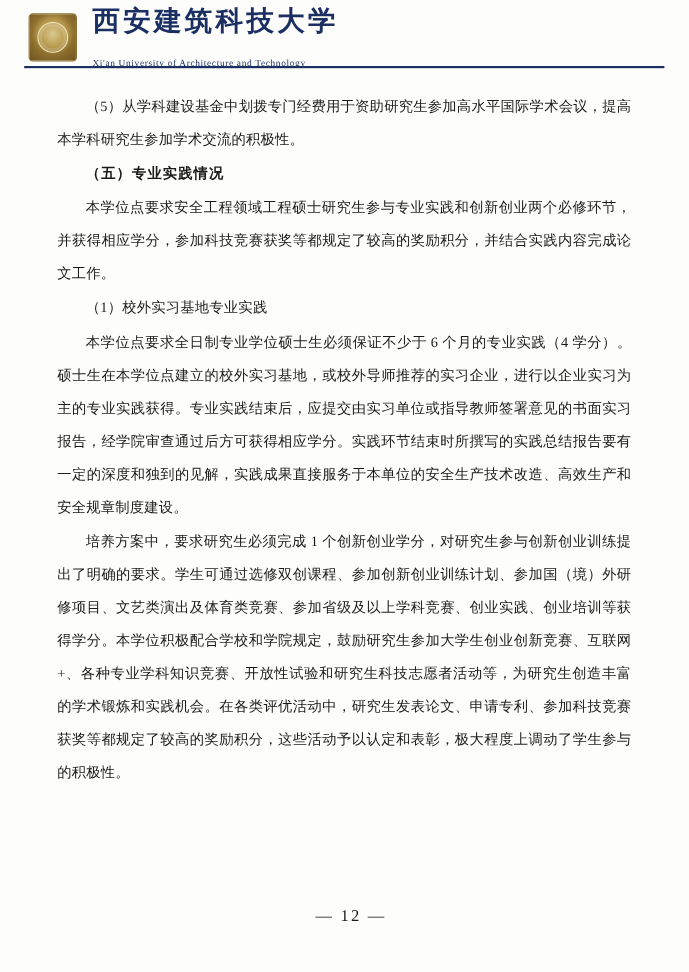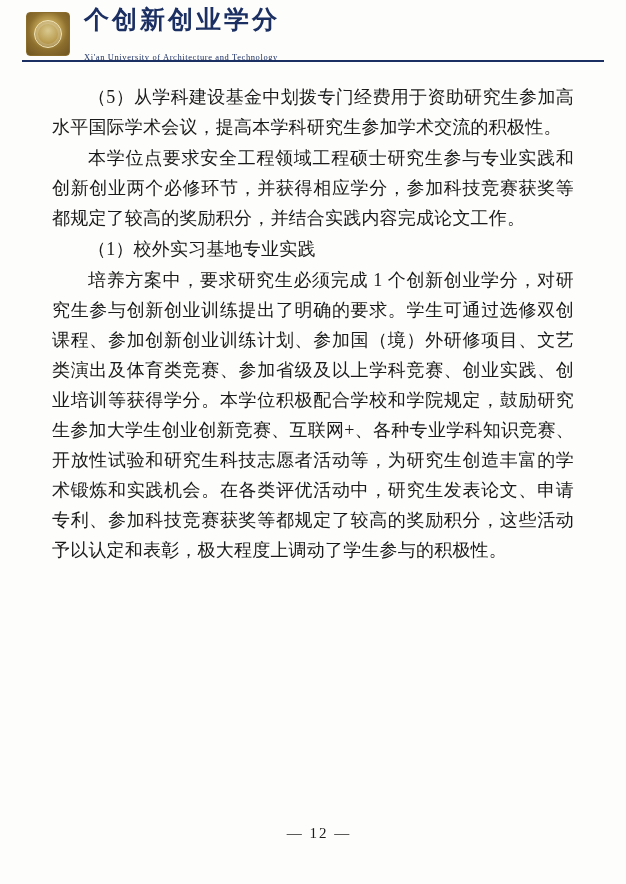--- a/index.html
+++ b/index.html
@@ -83,21 +83,21 @@
     background: #1b2f63;
   }
 
   
   .content {
     padding: 20px 52px 0 52px;
     box-sizing: border-box;
   }
   p {
     margin: 0 0 1px 0;
-    font-size: 18px;
+    font-size: 13px;
     line-height: 30px;
     text-align: justify;
     text-justify: inter-ideograph;
     letter-spacing: 0.2px;
   }
   p.indent {
     text-indent: 2em;
   }
   p.heading {
     text-indent: 2em;
@@ -121,29 +121,31 @@
   }
 </style>
 </head>
 <body>
 
 <div class="page">
 
   <div class="letterhead">
     <div class="emblem"></div>
     <div class="namebox">
-      <div class="cn-name">个创新创业学分</div>
+      <div class="cn-name">西安建筑科技大学</div>
       <div class="en-name">Xi'an University of Architecture and Technology</div>
     </div>
   </div>
   <div class="rule"></div>
 
   <div class="content">
     <p class="indent">（5）从学科建设基金中划拨专门经费用于资助研究生参加高水平国际学术会议，提高本学科研究生参加学术交流的积极性。</p>
+    <p class="heading">（五）专业实践情况</p>
     <p class="indent">本学位点要求安全工程领域工程硕士研究生参与专业实践和创新创业两个必修环节，并获得相应学分，参加科技竞赛获奖等都规定了较高的奖励积分，并结合实践内容完成论文工作。</p>
     <p class="subheading">（1）校外实习基地专业实践</p>
+    <p class="indent">本学位点要求全日制专业学位硕士生必须保证不少于 6 个月的专业实践（4 学分）。硕士生在本学位点建立的校外实习基地，或校外导师推荐的实习企业，进行以企业实习为主的专业实践获得。专业实践结束后，应提交由实习单位或指导教师签署意见的书面实习报告，经学院审查通过后方可获得相应学分。实践环节结束时所撰写的实践总结报告要有一定的深度和独到的见解，实践成果直接服务于本单位的安全生产技术改造、高效生产和安全规章制度建设。</p>
     <p class="indent">培养方案中，要求研究生必须完成 1 个创新创业学分，对研究生参与创新创业训练提出了明确的要求。学生可通过选修双创课程、参加创新创业训练计划、参加国（境）外研修项目、文艺类演出及体育类竞赛、参加省级及以上学科竞赛、创业实践、创业培训等获得学分。本学位积极配合学校和学院规定，鼓励研究生参加大学生创业创新竞赛、互联网+、各种专业学科知识竞赛、开放性试验和研究生科技志愿者活动等，为研究生创造丰富的学术锻炼和实践机会。在各类评优活动中，研究生发表论文、申请专利、参加科技竞赛获奖等都规定了较高的奖励积分，这些活动予以认定和表彰，极大程度上调动了学生参与的积极性。</p>
 
   </div>
 
   <div class="footer">— 12 —</div>
 
 </div>
 
 </body></html>

